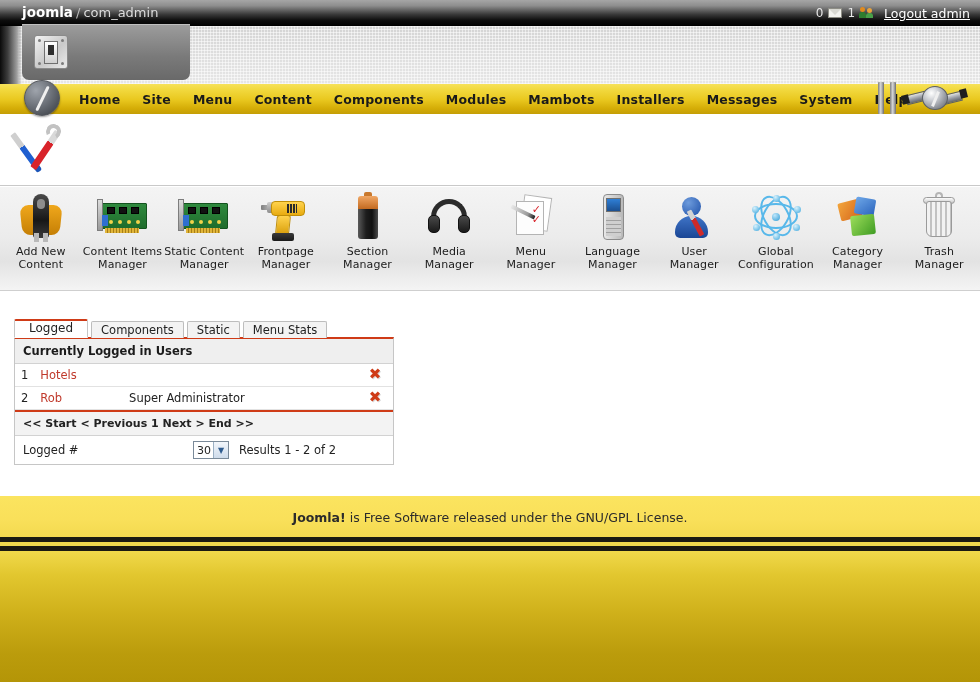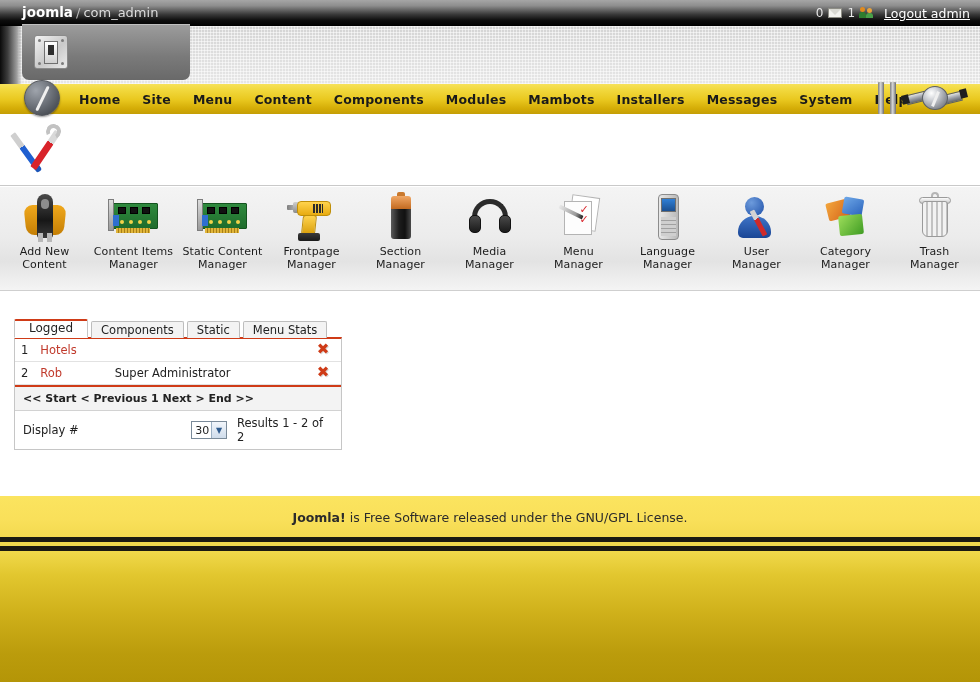--- a/index.html
+++ b/index.html
@@ -193,21 +193,21 @@
   .ic-cat .p2{position:absolute;left:24px;top:7px;width:20px;height:17px;background:linear-gradient(135deg,#6fa8e8,#2a63bc);transform:rotate(10deg);border-radius:2px;}
   .ic-cat .p3{position:absolute;left:20px;top:24px;width:24px;height:20px;background:linear-gradient(135deg,#9ede5b,#3f9c23);transform:rotate(-6deg);border-radius:2px;}
 
   .ic-trash .can{position:absolute;left:14px;top:10px;width:26px;height:36px;
     background:repeating-linear-gradient(90deg,#f2f2f2 0 3px,#c2c2c2 3px 5px);
     border:1px solid #9a9a9a;border-radius:3px 3px 6px 6px;}
   .ic-trash .lid{position:absolute;left:11px;top:6px;width:32px;height:7px;background:linear-gradient(to bottom,#fbfbfb,#c9c9c9);border:1px solid #9a9a9a;border-radius:4px;}
   .ic-trash .hdl{position:absolute;left:23px;top:1px;width:8px;height:6px;border:2px solid #b5b5b5;border-bottom:none;border-radius:4px 4px 0 0;}
 
   
-  #tabpanel{ position:absolute; left:14px; top:320px; width:328px; }
+  #tabpanel{ position:absolute; left:14px; top:320px; width:380px; }
   #tabstrip{ display:flex; align-items:flex-end; height:18px; position:relative; }
   .tab{
     font-size:11.5px; color:#222; padding:2px 9px 2px; cursor:pointer;
     background:#f3f3f3; border:1px solid #bdbdbd; border-bottom:none;
     border-radius:2px 2px 0 0; margin-right:3px; height:17px; line-height:13px;
   }
   .tab.active{
     background:#ffffff; border:1px solid #c6c6c6; border-top:2px solid #cf3b17;
     border-bottom:1px solid #fff; position:relative; z-index:3;
     padding:1px 14px 3px; height:19px; font-size:12px;
@@ -466,20 +466,38 @@
       <span class="head"></span>
         <span class="body"></span>
         <span class="sd"></span>
     </div>
     <div class="cp-label">
       <span>User</span><br>
       <span>Manager</span>
     </div>
   </div>
 
+  <div class="cp-btn">
+    <div class="cp-ico ic-atom">
+      <span class="ring r1"></span>
+        <span class="ring r2"></span>
+        <span class="ring r3"></span>
+      <span class="e" style="left:24px;top:4px;"></span>
+      <span class="e" style="left:3px;top:15px;"></span>
+      <span class="e" style="left:45px;top:15px;"></span>
+      <span class="e" style="left:4px;top:33px;"></span>
+      <span class="e" style="left:44px;top:33px;"></span>
+      <span class="e" style="left:24px;top:42px;"></span>
+      <span class="nuc"></span>
+    </div>
+    <div class="cp-label">
+      <span>Global</span><br>
+      <span>Configuration</span>
+    </div>
+  </div>
 
   <div class="cp-btn">
     <div class="cp-ico ic-cat">
       <span class="p1"></span>
         <span class="p2"></span>
         <span class="p3"></span>
     </div>
     <div class="cp-label">
       <span>Category</span><br>
       <span>Manager</span>
@@ -502,20 +520,21 @@
 
 <div id="tabpanel">
   <div id="tabstrip">
     <div class="tab active">Logged</div>
     <div class="tab">Components</div>
     <div class="tab">Static</div>
     <div class="tab">Menu Stats</div>
   </div>
 
   <div id="panelbody">
+    <div id="panel-header">Currently Logged in Users</div>
 
     <table class="usertable">
       <tbody>
           <tr>
         <td class="num">1</td>
         <td class="uname"><a>Hotels</a></td>
         <td class="role"></td>
         <td class="act"><span class="xmark">✖</span></td>
       </tr>
       <tr>
@@ -525,21 +544,21 @@
         <td class="act"><span class="xmark">✖</span></td>
       </tr>
     </tbody>
       </table>
 
     <div id="pagination">
       <span class="pg">&lt;&lt; Start &lt; Previous 1 Next &gt; End &gt;&gt;</span>
     </div>
 
     <div id="displayrow">
-      <span id="display-label">Display #</span>
+      <span id="display-label">Logged #</span>
       <span class="fake-select">
         <span>30</span>
         <span class="arw">▼</span>
       </span>
       <span id="results-text">Results 1 - 2 of 2</span>
     </div>
   </div>
 </div>
 
 <div id="footer-yellow">

